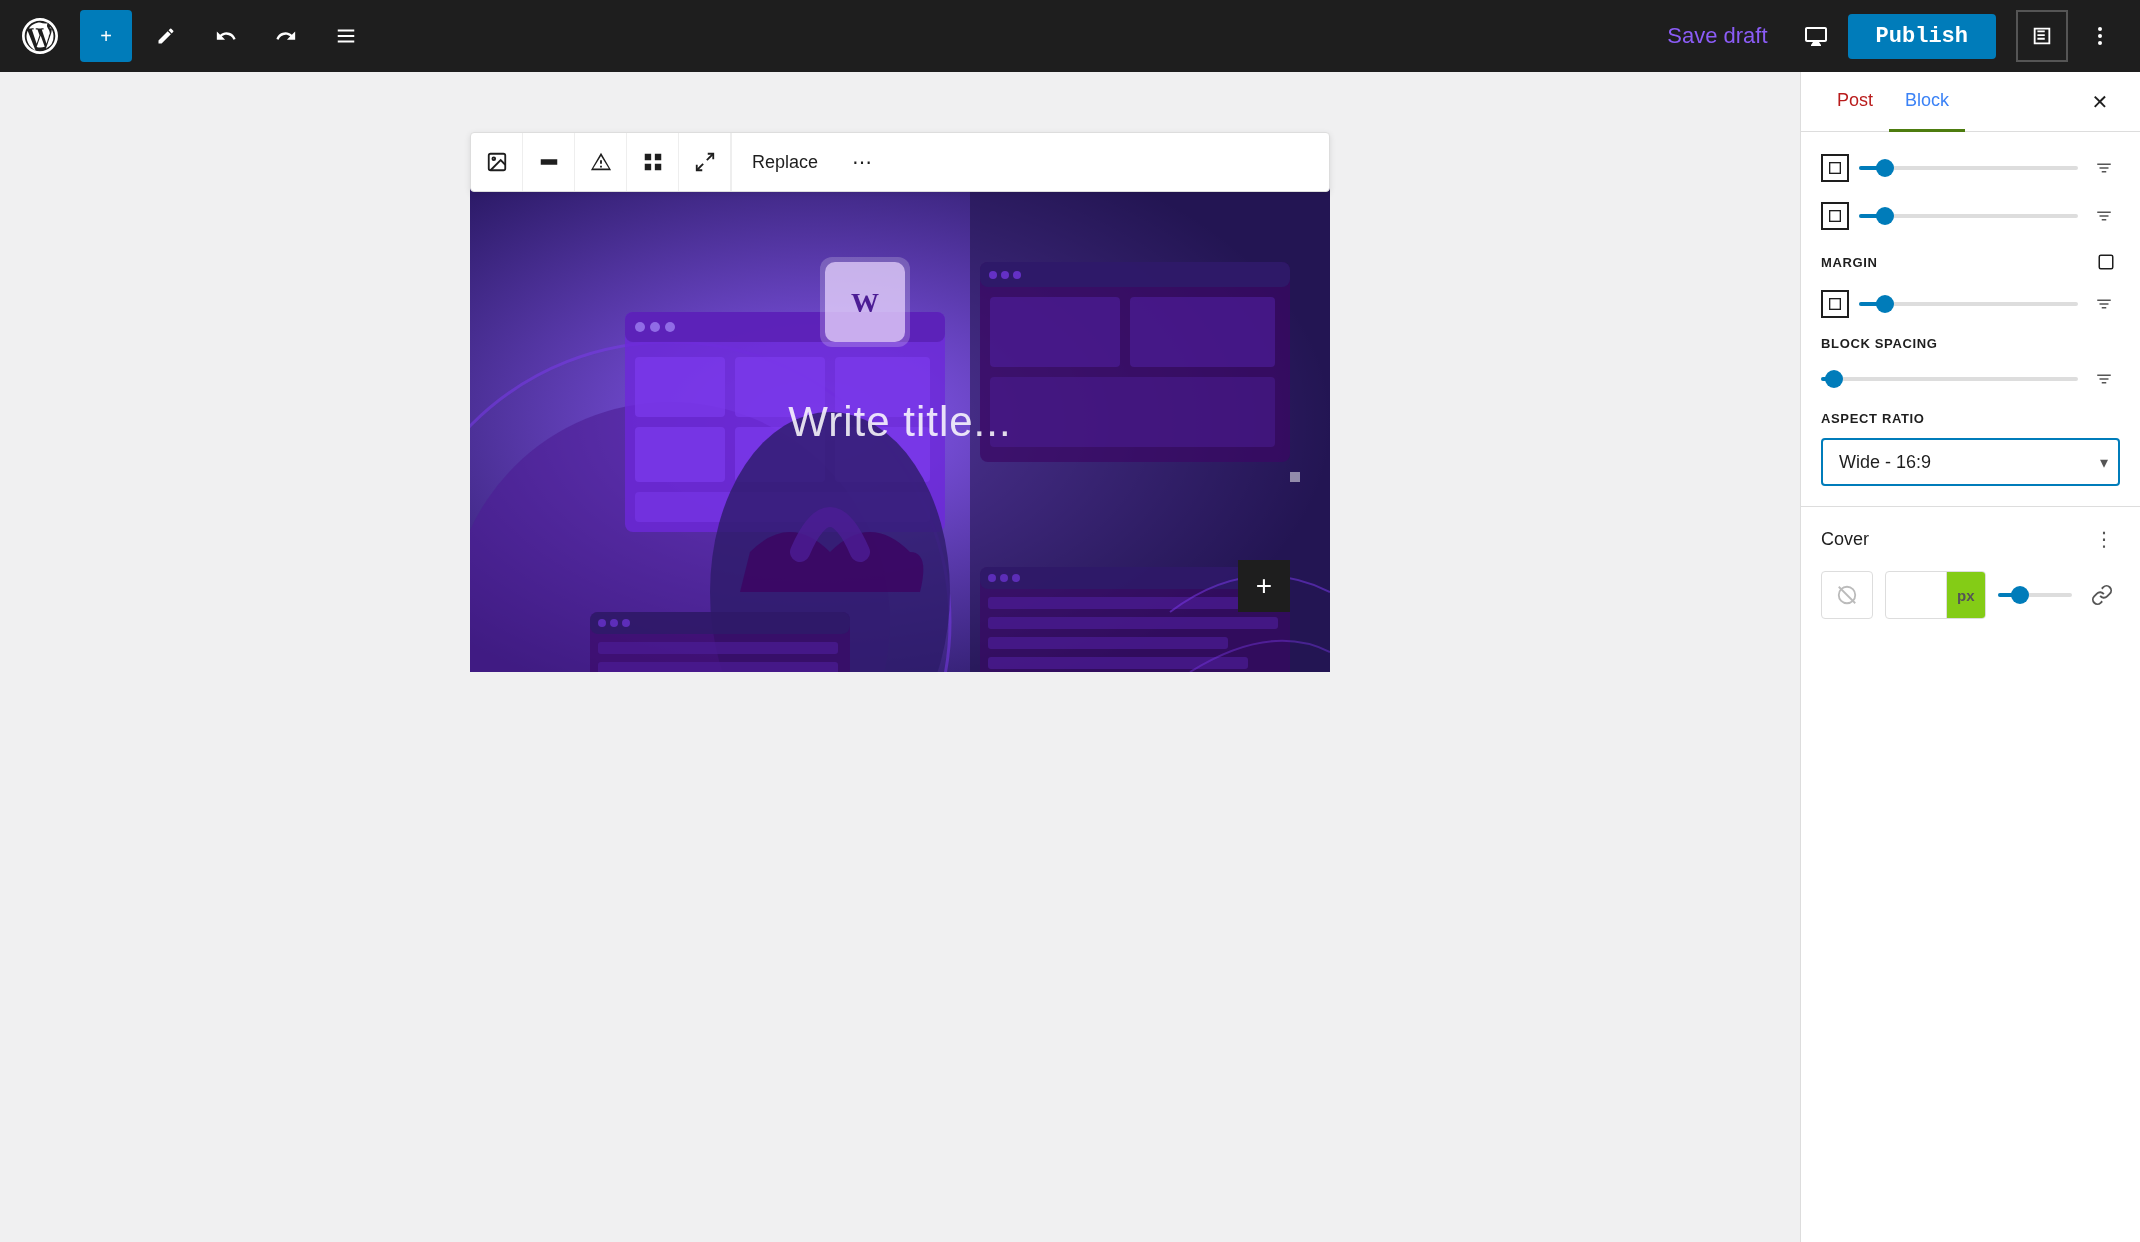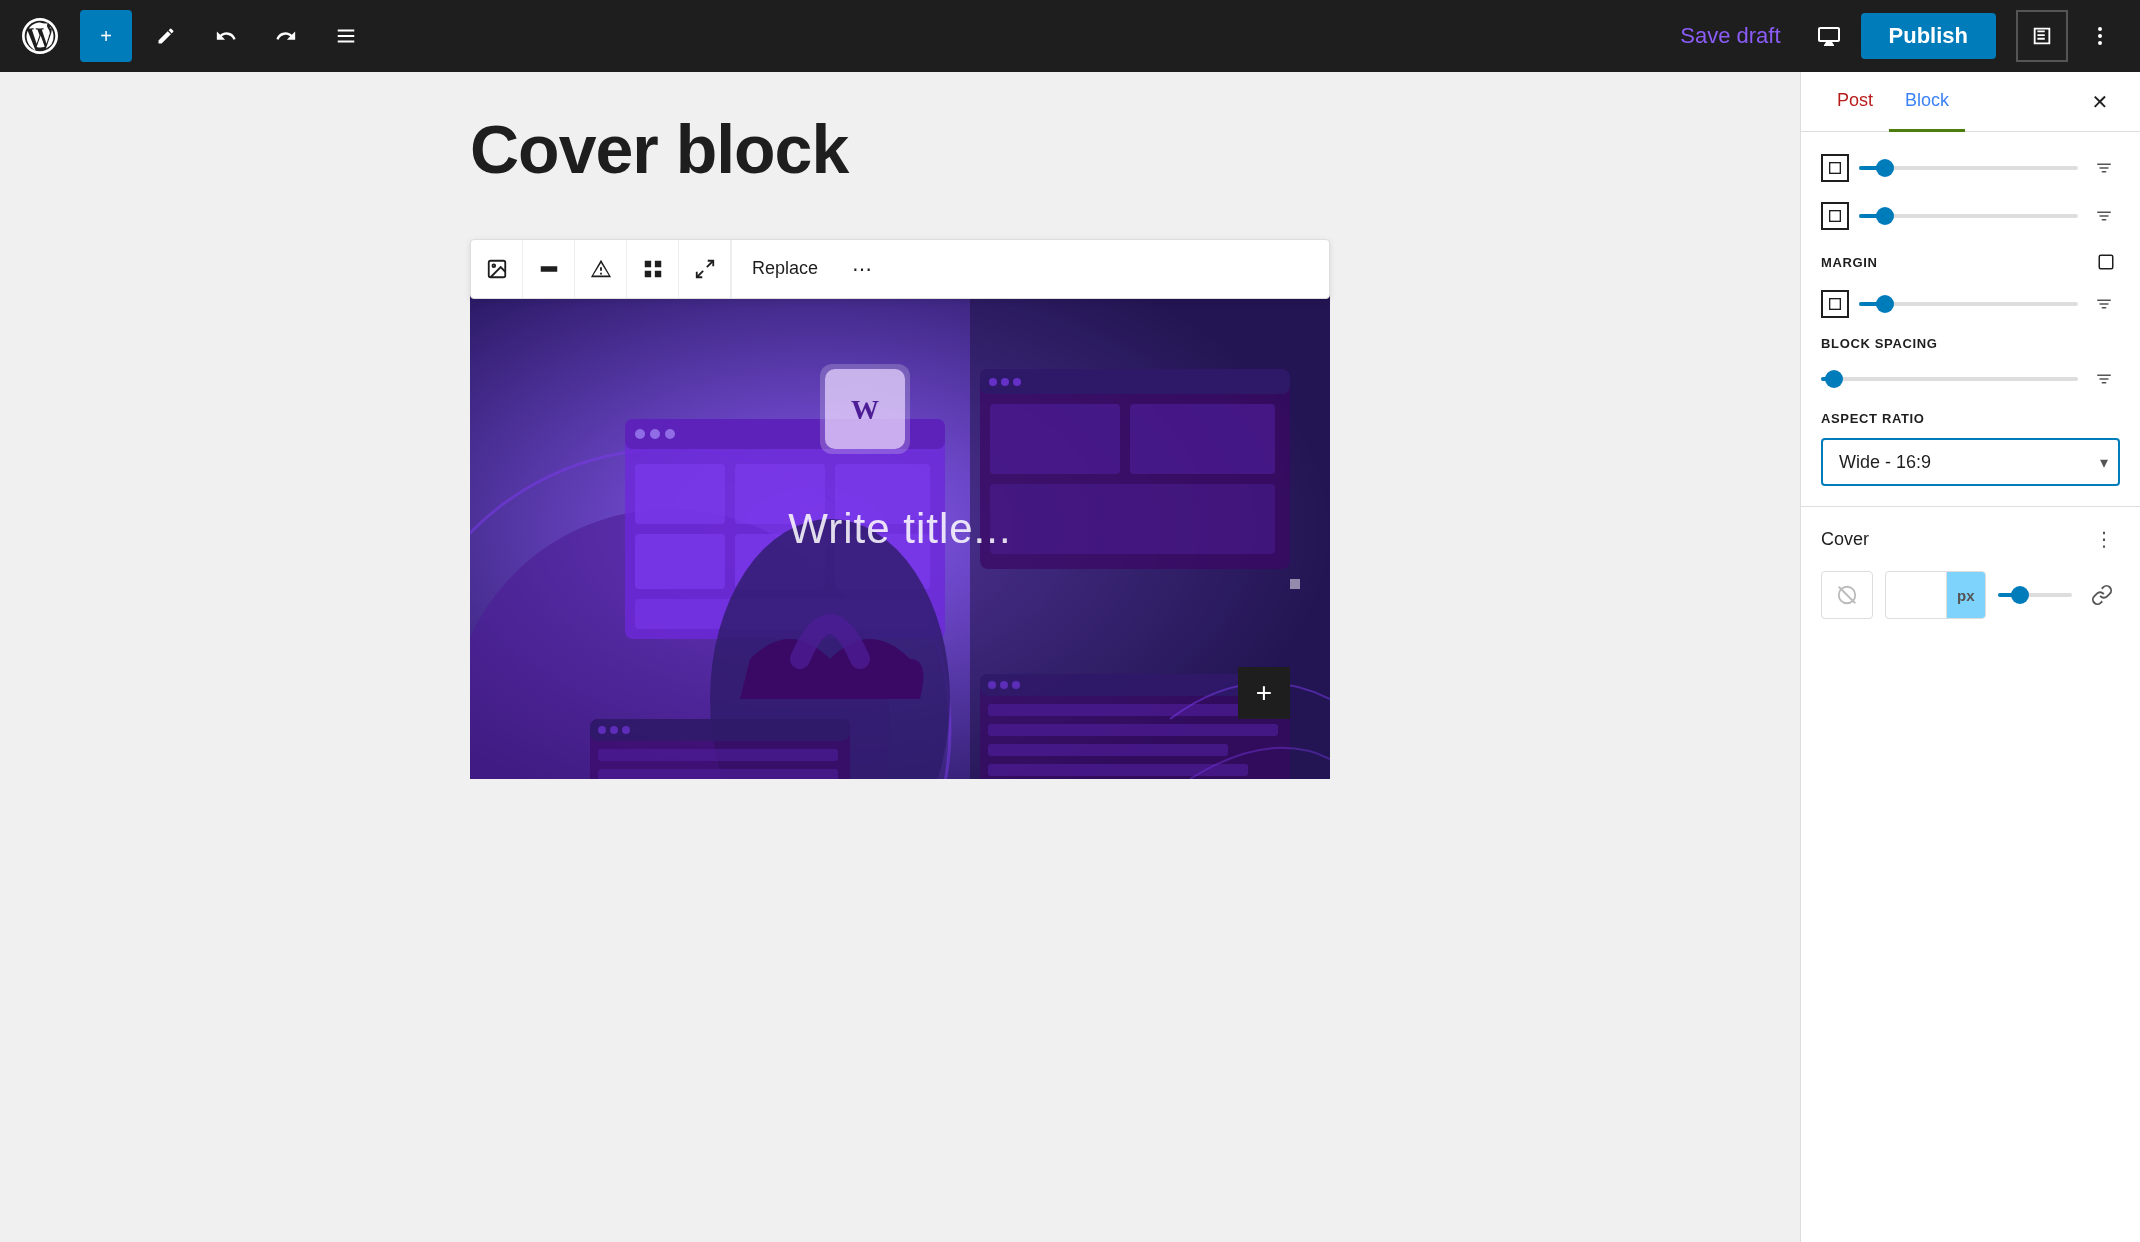--- a/index.html
+++ b/index.html
@@ -58,20 +58,21 @@
     }
     .publish-btn {
       background: #007cba;
       color: white;
       border: none;
       border-radius: 4px;
       font-size: 22px;
       font-weight: 600;
       padding: 10px 28px;
       cursor: pointer;
+      font-family: Liberation Mono, monospace;
     }
     .sidebar-toggle-btn {
       width: 52px; height: 52px;
       background: #1e1e1e;
       border: 2px solid #555;
       color: white;
       cursor: pointer;
       display: flex; align-items: center; justify-content: center;
       font-size: 20px;
     }
@@ -431,21 +432,21 @@
       outline: none;
       font-size: 18px;
       padding: 0 12px;
       text-align: right;
     }
     .border-px-label {
       padding: 0 10px;
       font-size: 15px;
       font-weight: 600;
       color: #555;
-      background: #7dd3fc;
+      background: #84cc16;
       height: 100%;
       display: flex; align-items: center;
       border-left: 1px solid #ddd;
     }
     .border-slider-wrapper {
       flex: 1;
       position: relative;
       height: 24px;
       display: flex; align-items: center;
     }
@@ -523,23 +524,20 @@
         <circle cx="12" cy="12" r="2"></circle>
         <circle cx="12" cy="19" r="2"></circle>
     </svg>
   </button>
 </div>
 
 <div class="main-content">
 
   <div class="editor-area">
 
-    <div style="width:860px; overflow:hidden;">
-      <h1 class="post-title">Cover block</h1>
-    </div>
 
     <div class="block-toolbar">
       <button class="block-toolbar-btn">
         <svg width="22" height="22" viewBox="0 0 24 24" fill="none" stroke="#1e1e1e" stroke-width="2">
           <rect x="3" y="3" width="18" height="18" rx="2" ry="2"></rect>
           <circle cx="8.5" cy="8.5" r="1.5"></circle>
           <polyline points="21 15 16 10 5 21"></polyline>
         </svg>
       </button>
       <button class="block-toolbar-btn">

